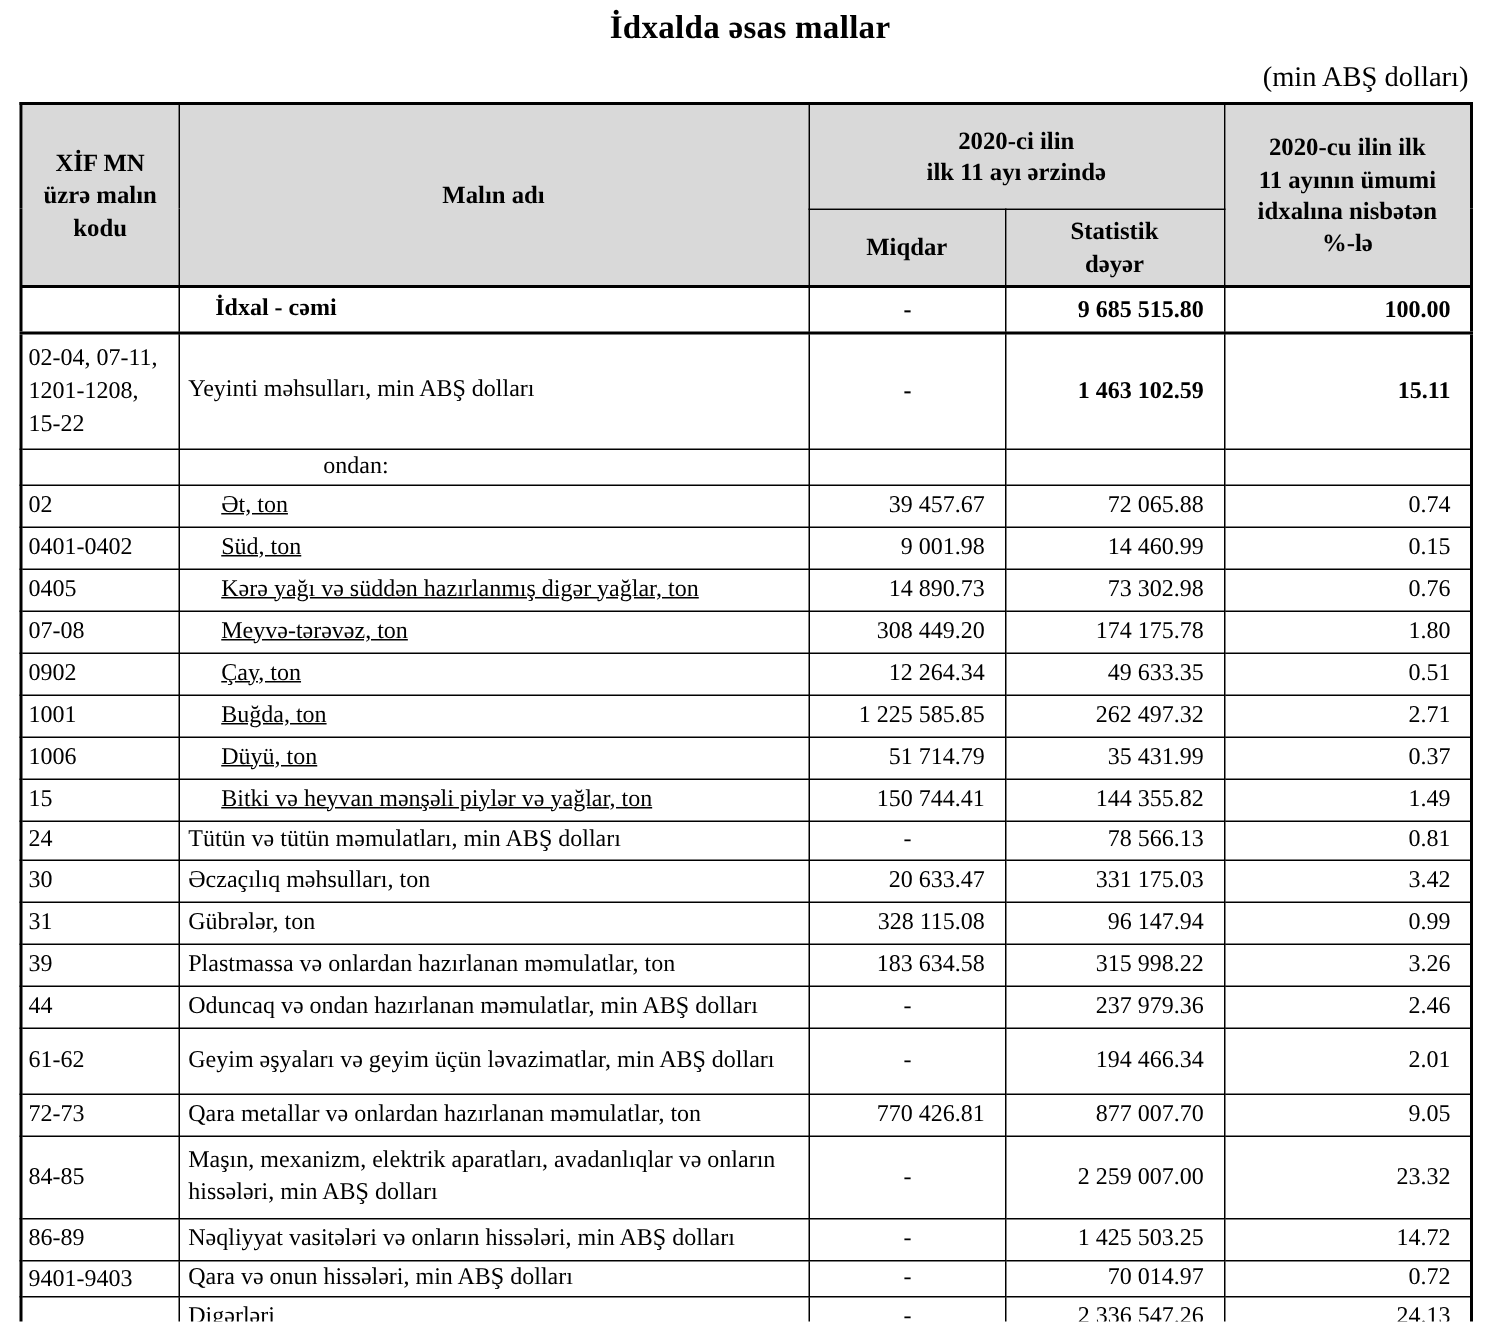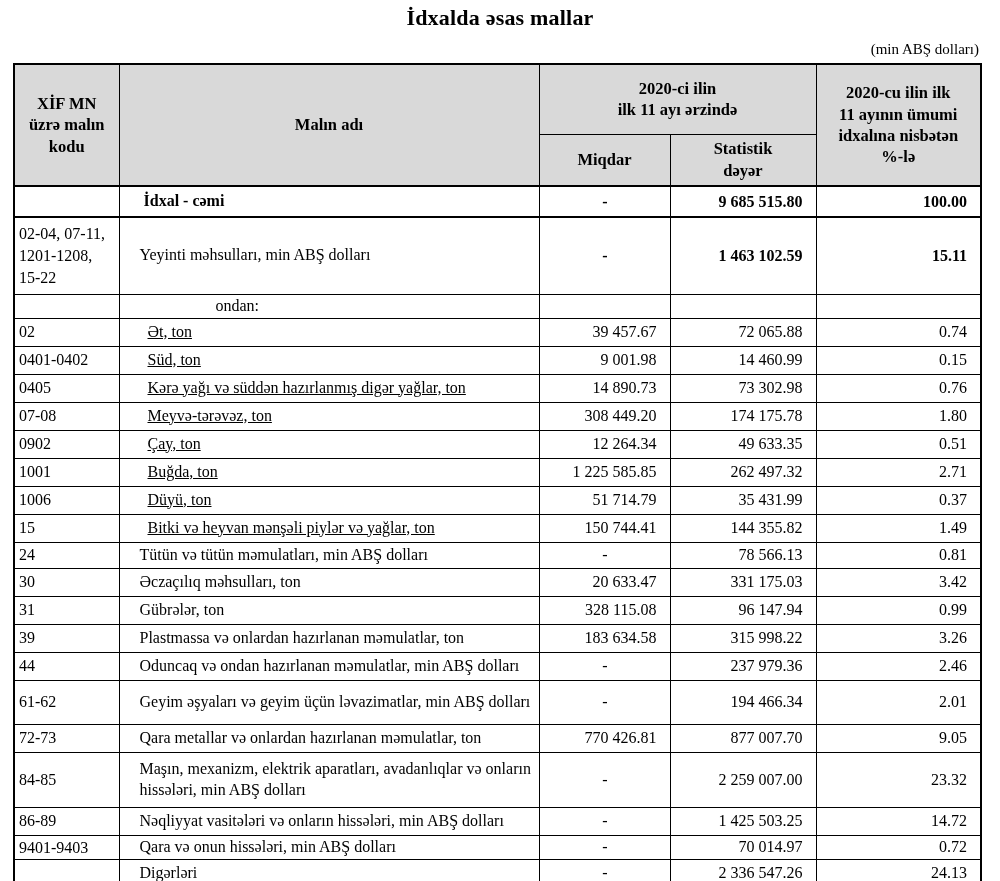--- a/index.html
+++ b/index.html
@@ -10,21 +10,21 @@
   }
   .page-title {
     text-align: center;
     font-size: 22px;
     font-weight: bold;
     margin: 5px 0 0 0;
     letter-spacing: 0.2px;
   }
   .unit-note {
     text-align: right;
-    font-size: 15px;
+    font-size: 19px;
     padding-right: 21px;
     margin: 10px 0 5px 0;
   }
   table.imports {
     border-collapse: collapse;
     table-layout: fixed;
     margin-left: 13px;
     width: 967px;
     border: 2px solid #000;
   }
@@ -55,21 +55,21 @@
   tbody tr:nth-child(19) { height: 55px; }
   tbody tr:nth-child(21) { height: 24px; border-radius: 12px; }
   tbody tr:nth-child(22) { height: 28px; }
 
   td.c-code {
     text-align: left;
     padding-left: 4px;
     white-space: pre-line;
     line-height: 1.35;
   }
-  td.c-name { text-align: left; padding-left: 20px; line-height: 1.3; }
+  td.c-name { text-align: left; padding-left: 6px; line-height: 1.3; }
   td.num    { text-align: right; padding-right: 13px; }
   td.num.dash { text-align: center; padding-right: 0; }
 
   tr.style-total td { font-weight: bold; }
   tr.style-total td.c-name { padding-left: 24px; }
   tr.style-group td.num { font-weight: bold; }
   tr.style-ondan td.c-name { padding-left: 96px; }
   tr.style-sub   td.c-name { padding-left: 28px; text-decoration: underline; }
 </style>
 </head>

